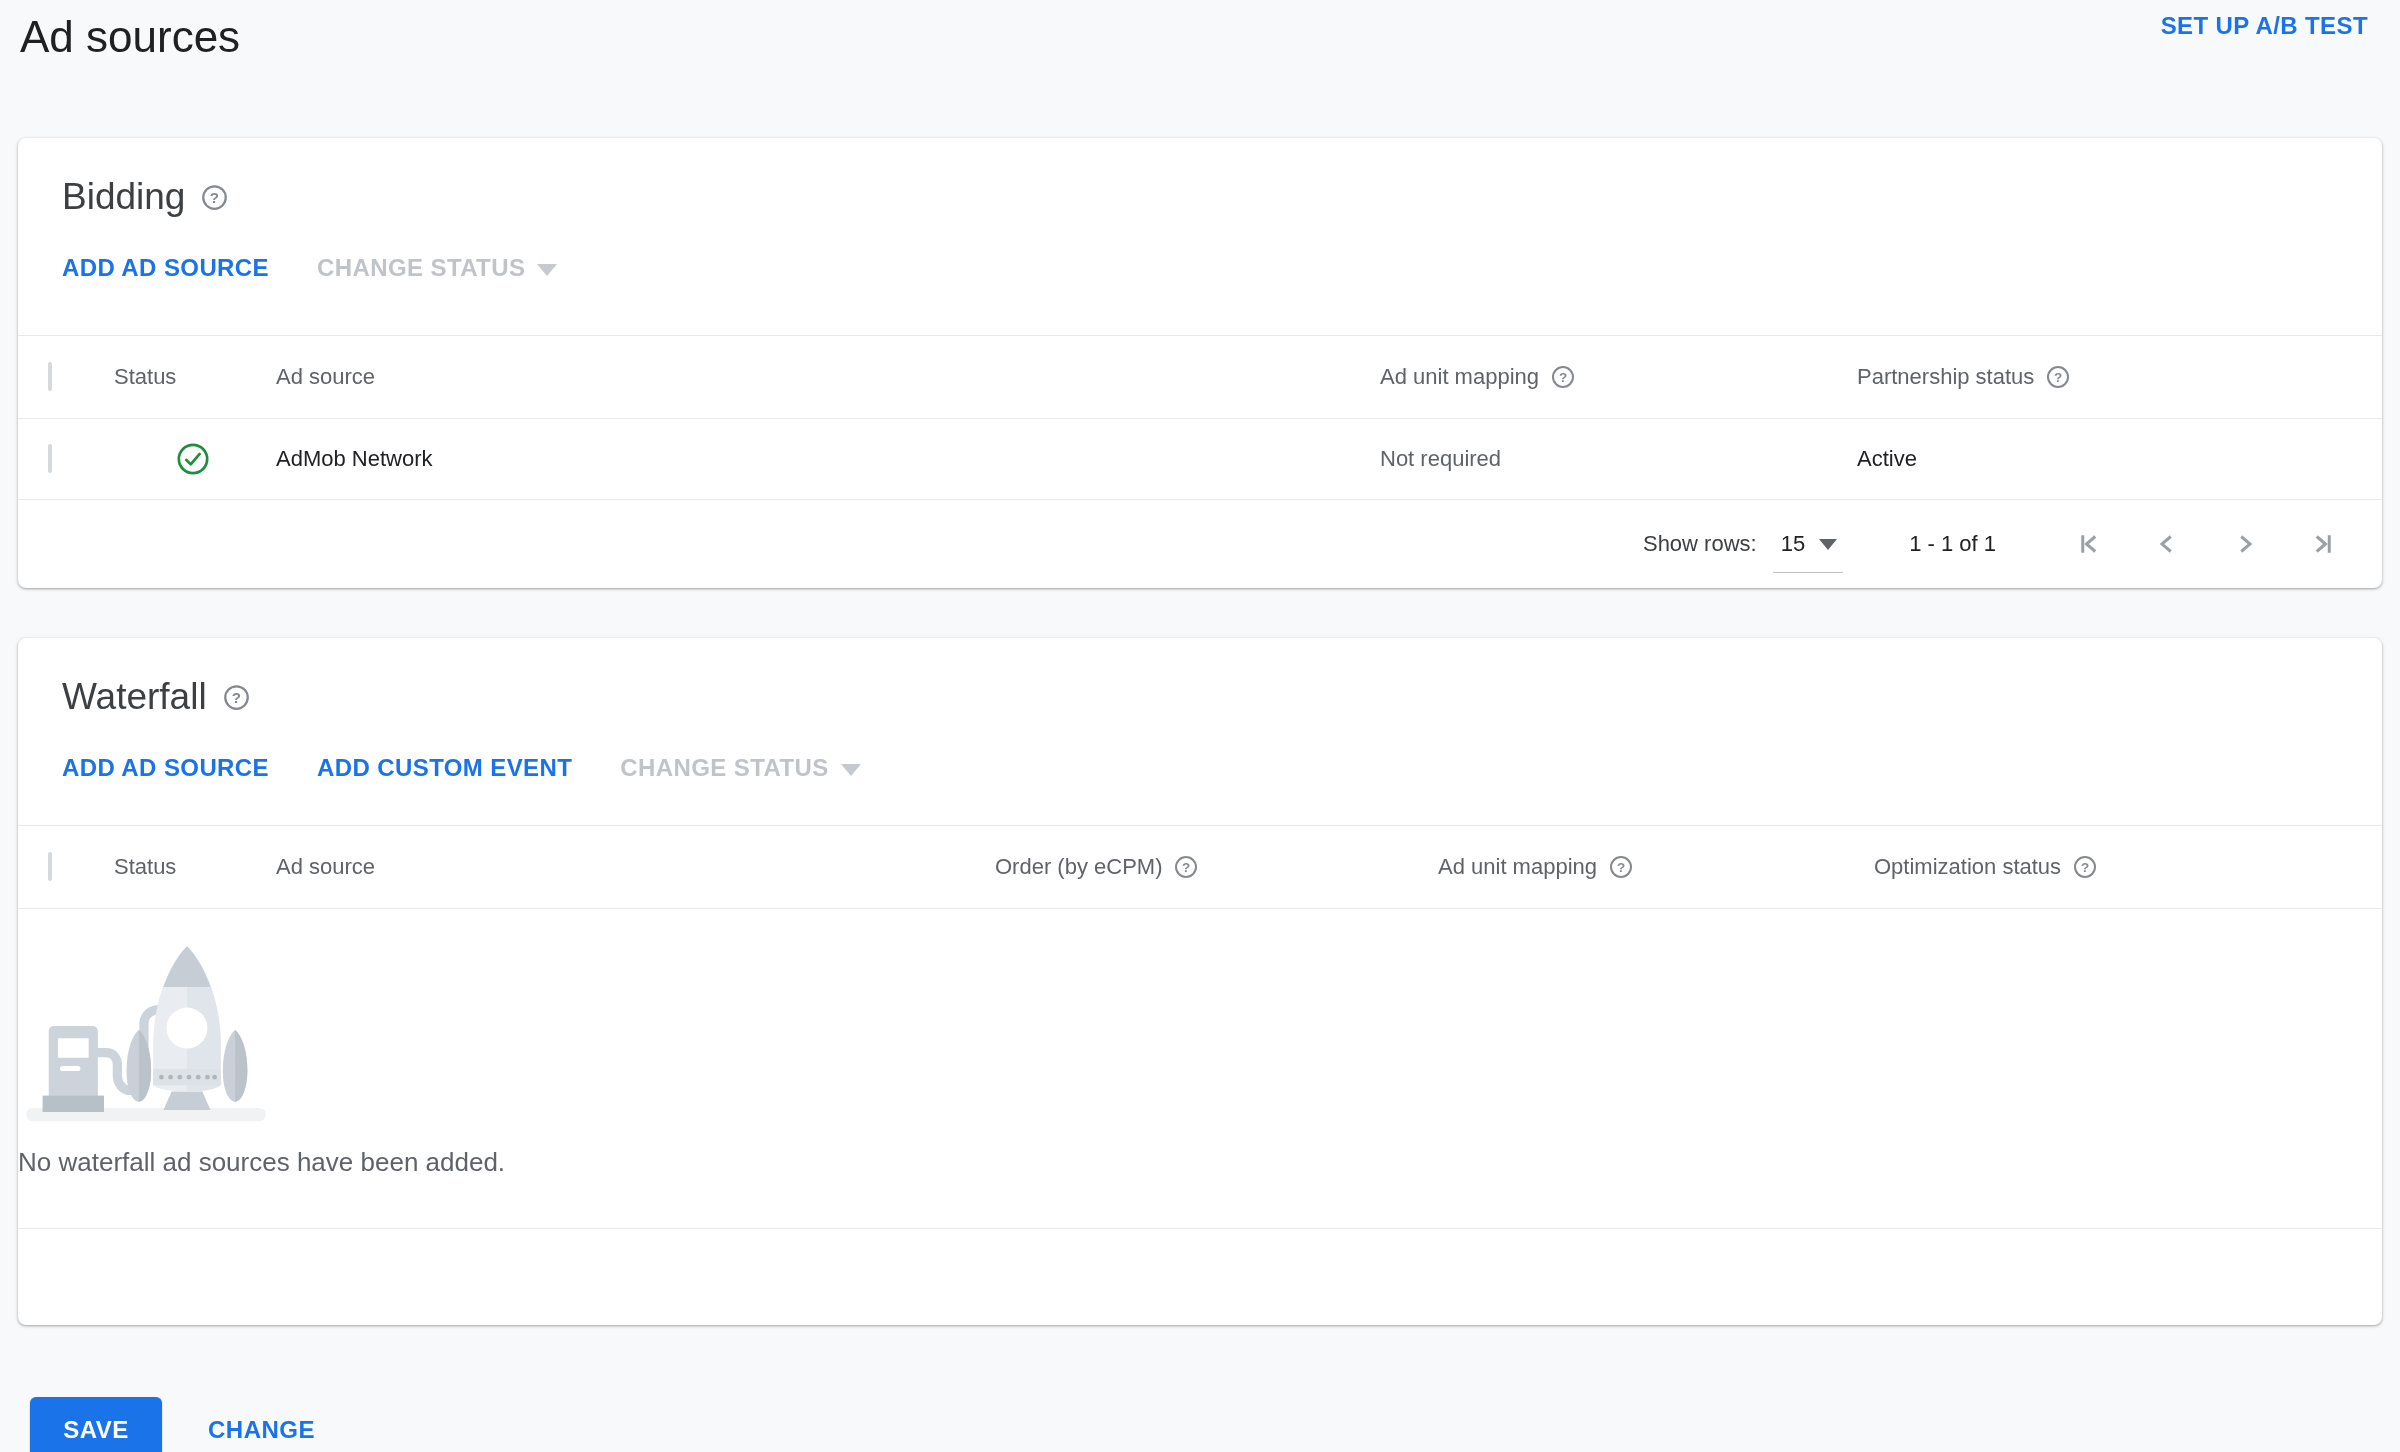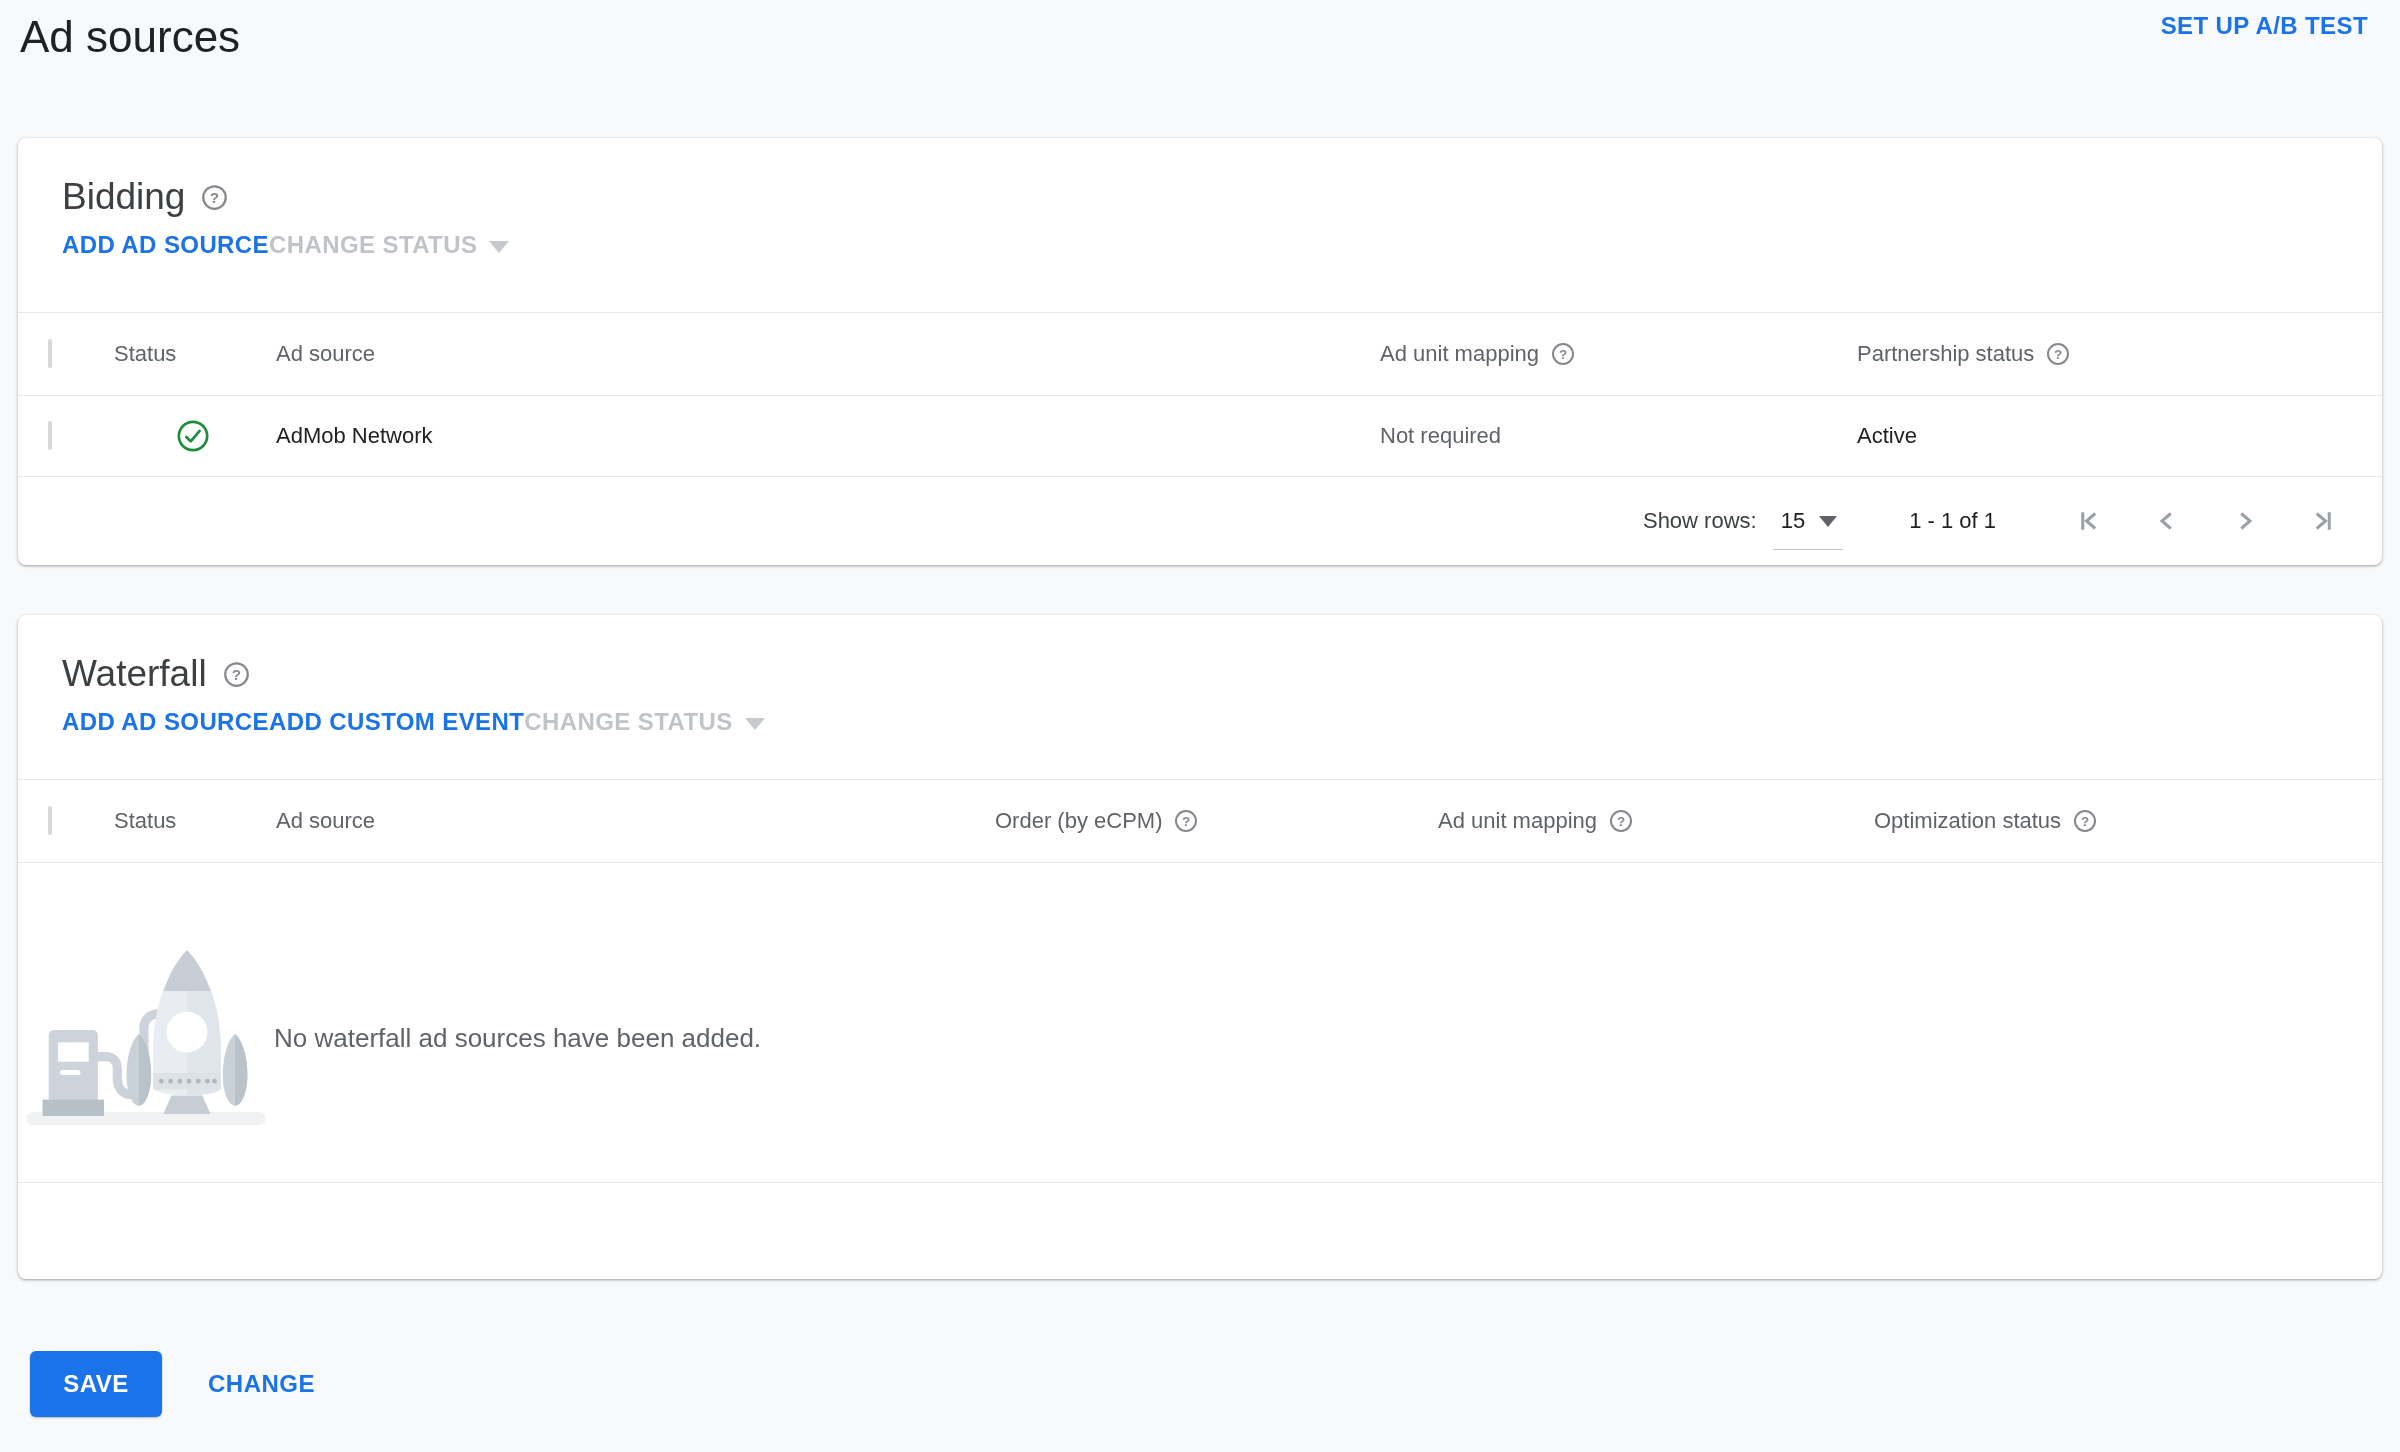--- a/index.html
+++ b/index.html
@@ -17,21 +17,21 @@
   .page-title { font-size:44px; font-weight:400; color:#202124; }
   .ab-test { font-size:24px; font-weight:700; color:#1a73e8;
              letter-spacing:.4px; cursor:pointer; text-decoration:none; }
 
   
   .card { background:#fff; margin:0 18px; border-radius:8px;
           box-shadow:0 1px 2px rgba(60,64,67,.30), 0 1px 3px 1px rgba(60,64,67,.15); }
   .card-head { padding:38px 44px 0 44px; }
   .section-title { display:flex; align-items:center; gap:16px;
                    font-size:37px; font-weight:400; color:#3c4043; }
-  .actions { display:flex; align-items:center; margin-top:13px; }
+  .actions { display:flex; align-items:center; gap:48px; margin-top:36px; }
   .action { display:flex; align-items:center; gap:12px; font-size:24px; font-weight:700;
             letter-spacing:.4px; color:#1a73e8; cursor:pointer; background:none; border:none;
             font-family:inherit; }
   .action.disabled { color:#c0c4c9; cursor:default; }
   .caret { width:0; height:0; border-left:10px solid transparent;
            border-right:10px solid transparent; border-top:12px solid #c6c9cd; margin-top:4px; }
 
   
   .tbl { width:100%; }
   .bidding .tbl { margin-top:53px; }
@@ -60,21 +60,21 @@
                  height:58px; padding:0 6px 0 8px; border-bottom:1px solid #c0c4c9;
                  cursor:pointer; color:#202124; }
   .rows-select .caret { border-top-color:#5f6368; border-left-width:9px; border-right-width:9px;
                         border-top-width:11px; margin-top:2px; }
   .range { margin-left:66px; color:#202124; }
   .pg-nav { display:flex; align-items:center; gap:48px; margin-left:78px; }
   .pg-btn { background:none; border:none; cursor:pointer; padding:0; display:flex; }
   .pg-btn svg { display:block; }
 
   
-  .empty { height:319px; display:flex; flex-direction:row; align-items:center;
+  .empty { height:319px; display:flex; flex-direction:column; align-items:flex-start;
            padding-top:14px; }
   .empty-msg { margin-top:18px; font-size:26px; color:#5f6368; }
   .card-foot { height:97px; border-top:1px solid #e7e9ec; }
 
   
   .page-actions { display:flex; align-items:center; gap:46px; margin:72px 0 0 30px; }
   .save-btn { width:132px; height:66px; background:#1a73e8; color:#fff; border:none;
               border-radius:6px; font-size:24px; font-weight:700; letter-spacing:.5px;
               font-family:inherit; display:flex; align-items:center; justify-content:center;
               box-shadow:0 1px 2px rgba(60,64,67,.35); cursor:pointer; }

